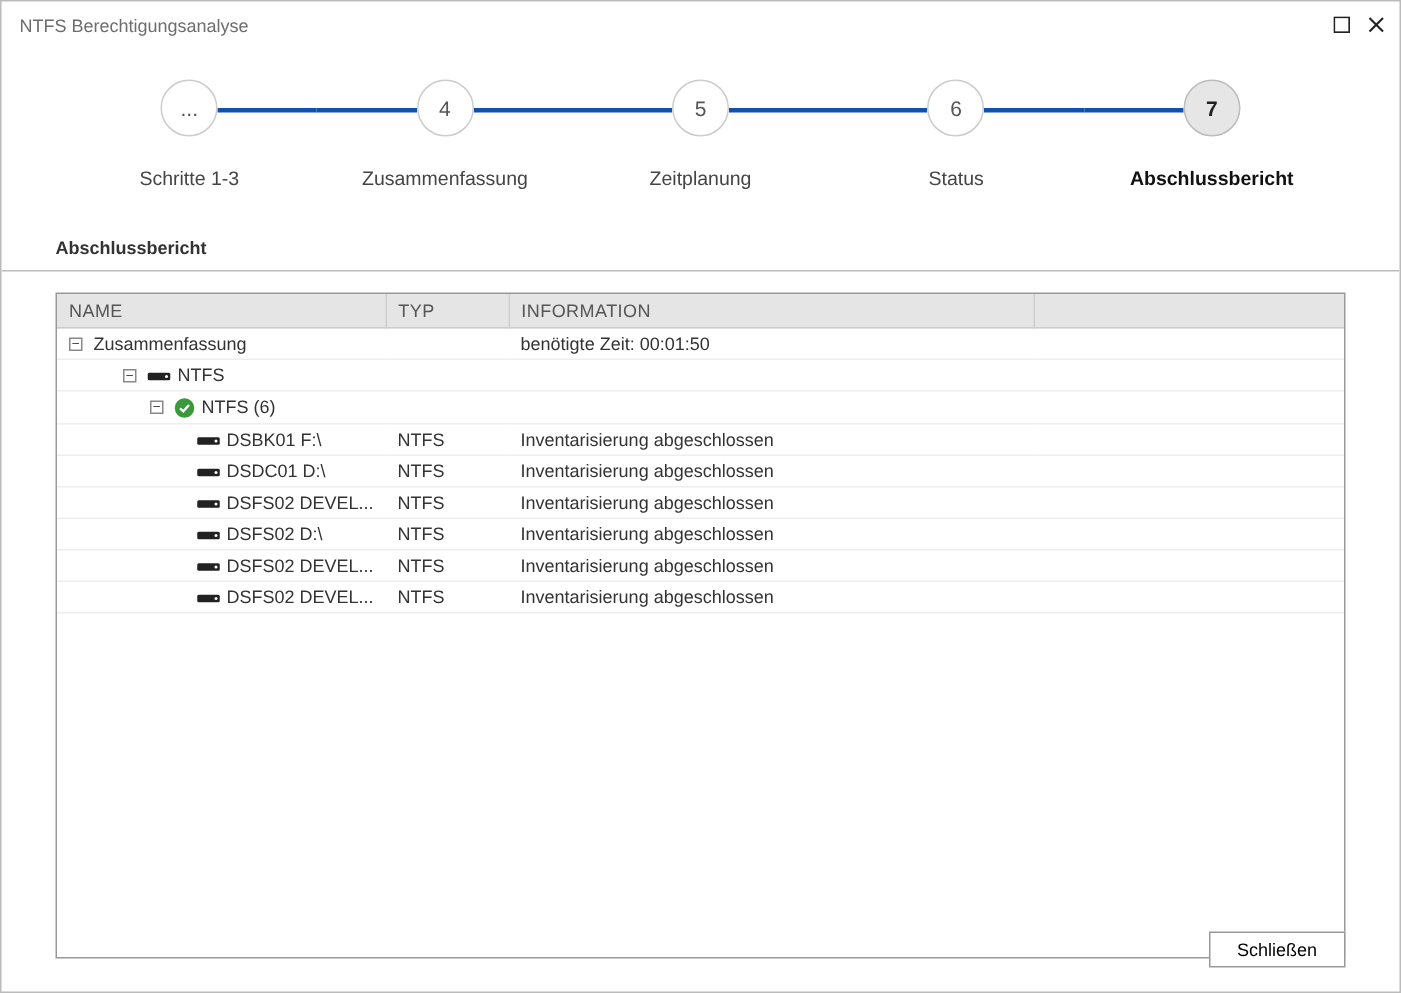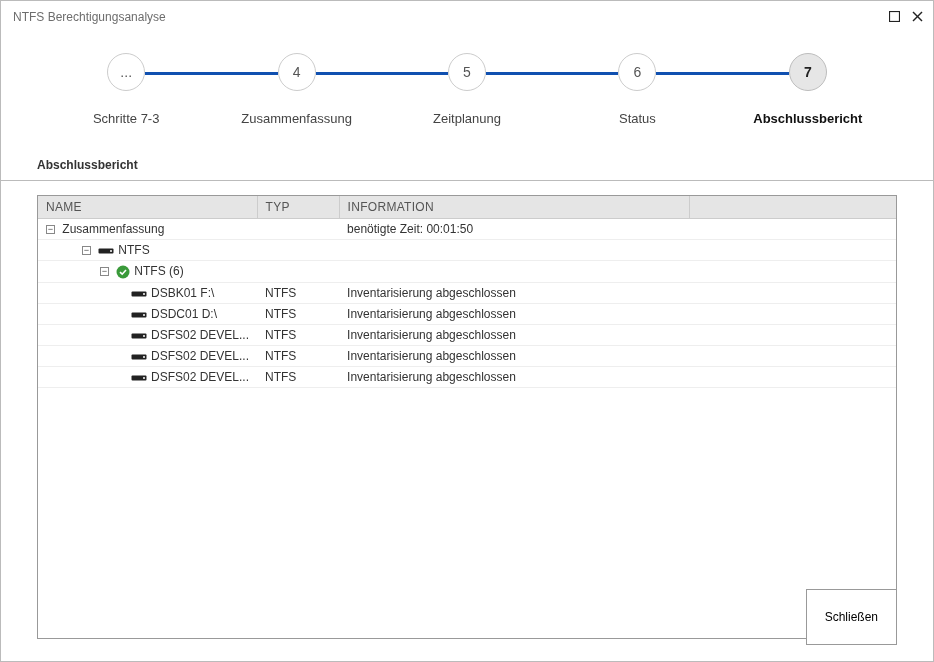--- a/index.html
+++ b/index.html
@@ -139,21 +139,21 @@
   }
 
   .footer {
     position: absolute;
     right: 36px;
     bottom: 16px;
   }
   .btn {
     border: 1px solid #999;
     background: #fff;
-    padding: 20px 18px;
+    padding: 4px 18px;
     font-size: 12px;
     cursor: pointer;
   }
 </style>
 </head>
 <body>
 
 <div class="titlebar">
   <div class="title">NTFS Berechtigungsanalyse</div>
   <div class="win-controls">
@@ -168,21 +168,21 @@
           <line x1="10" y1="1" x2="1" y2="10" stroke="#222" stroke-width="1.4"></line>
         </svg>
     </span>
   </div>
 </div>
 
 <div class="stepper" id="stepper">
     <div class="step">
       <div class="connector conn-right"></div>
       <div class="circle">...</div>
-      <div class="label">Schritte 7-3</div>
+      <div class="label">Schritte 1-3</div>
     </div>
     <div class="step">
       <div class="connector conn-left"></div>
       <div class="connector conn-right"></div>
       <div class="circle">4</div>
       <div class="label">Zusammenfassung</div>
     </div>
     <div class="step">
       <div class="connector conn-left"></div>
       <div class="connector conn-right"></div>
@@ -281,20 +281,31 @@
           <td>NTFS</td>
           <td>Inventarisierung abgeschlossen</td>
           <td></td>
         </tr>
         <tr>
           <td><span class="indent" style="width:72px"></span><span class="indent" style="width:13px"></span><span class="disk-icon">
               <svg width="16" height="10" viewBox="0 0 16 10">
                 <rect x="0.5" y="2.5" width="15" height="5" rx="1" fill="#222"></rect>
                 <circle cx="13" cy="5" r="1" fill="#fff"></circle>
               </svg>
+            </span><span>DSFS02 D:\</span></td>
+          <td>NTFS</td>
+          <td>Inventarisierung abgeschlossen</td>
+          <td></td>
+        </tr>
+        <tr>
+          <td><span class="indent" style="width:72px"></span><span class="indent" style="width:13px"></span><span class="disk-icon">
+              <svg width="16" height="10" viewBox="0 0 16 10">
+                <rect x="0.5" y="2.5" width="15" height="5" rx="1" fill="#222"></rect>
+                <circle cx="13" cy="5" r="1" fill="#fff"></circle>
+              </svg>
             </span><span>DSFS02 DEVEL...</span></td>
           <td>NTFS</td>
           <td>Inventarisierung abgeschlossen</td>
           <td></td>
         </tr>
         <tr>
           <td><span class="indent" style="width:72px"></span><span class="indent" style="width:13px"></span><span class="disk-icon">
               <svg width="16" height="10" viewBox="0 0 16 10">
                 <rect x="0.5" y="2.5" width="15" height="5" rx="1" fill="#222"></rect>
                 <circle cx="13" cy="5" r="1" fill="#fff"></circle>

